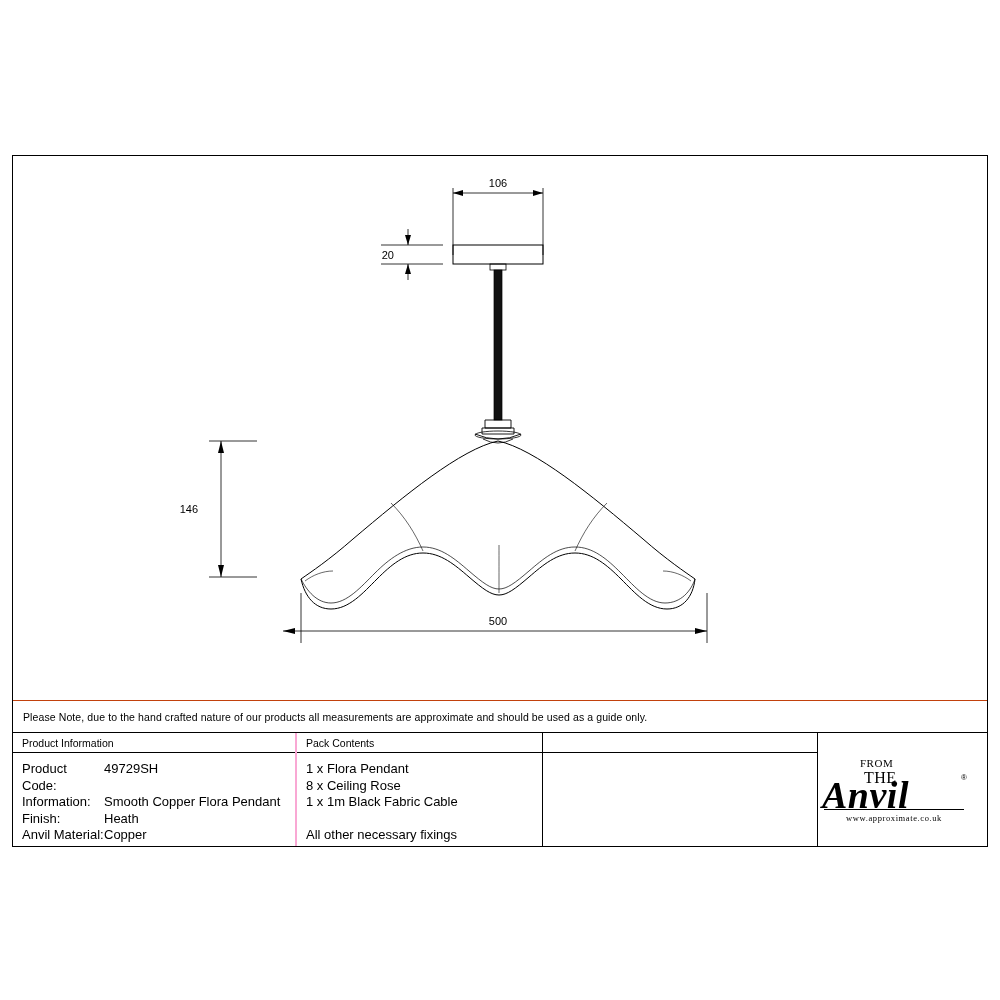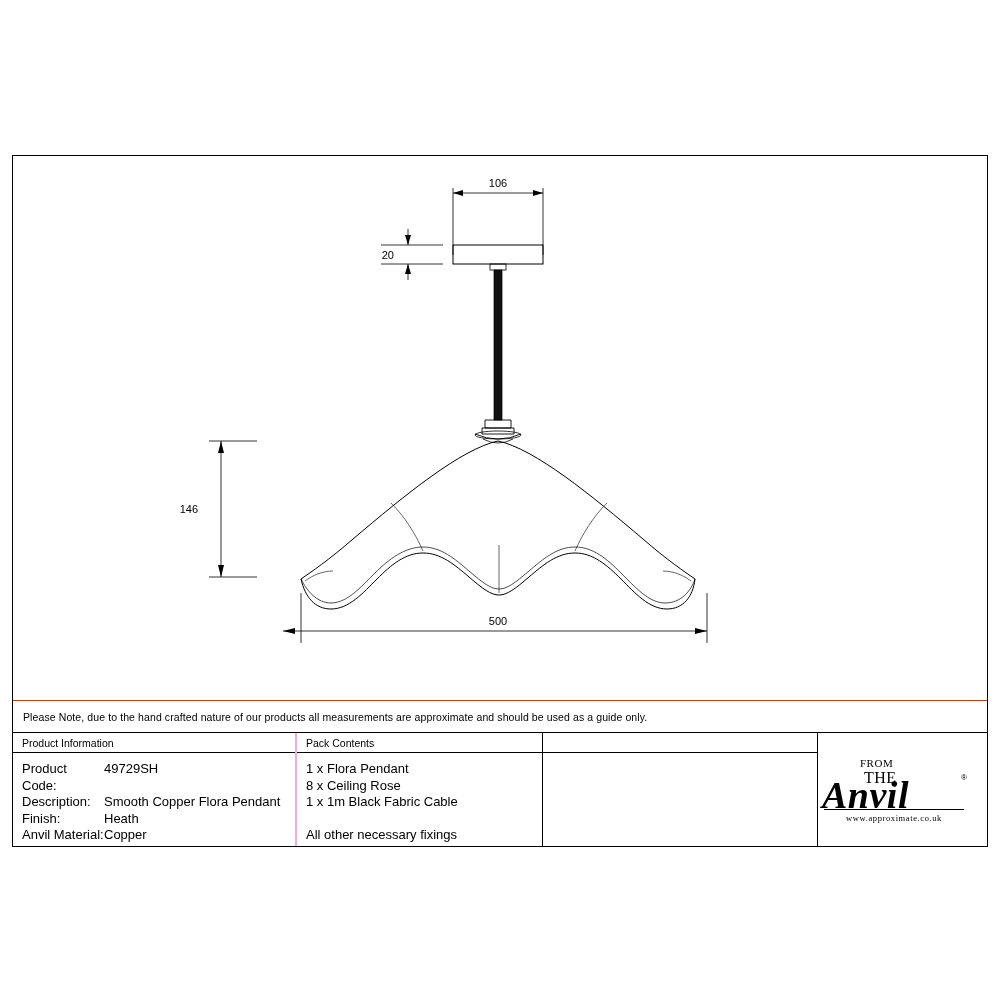--- a/index.html
+++ b/index.html
@@ -275,21 +275,21 @@
   <div class="info-row">
 
     <div class="col col-product">
       <div class="col-header">Product Information</div>
       <div class="col-body">
         <div class="spec-line">
           <span class="spec-label">Product Code:</span>
           <span class="spec-value">49729SH</span>
         </div>
         <div class="spec-line">
-          <span class="spec-label">Description:</span>
+          <span class="spec-label">Information:</span>
           <span class="spec-value">Smooth Copper Flora Pendant</span>
         </div>
         <div class="spec-line">
           <span class="spec-label">Finish:</span>
           <span class="spec-value">Heath</span>
         </div>
         <div class="spec-line">
           <span class="spec-label">Anvil Material:</span>
           <span class="spec-value">Copper</span>
         </div>

